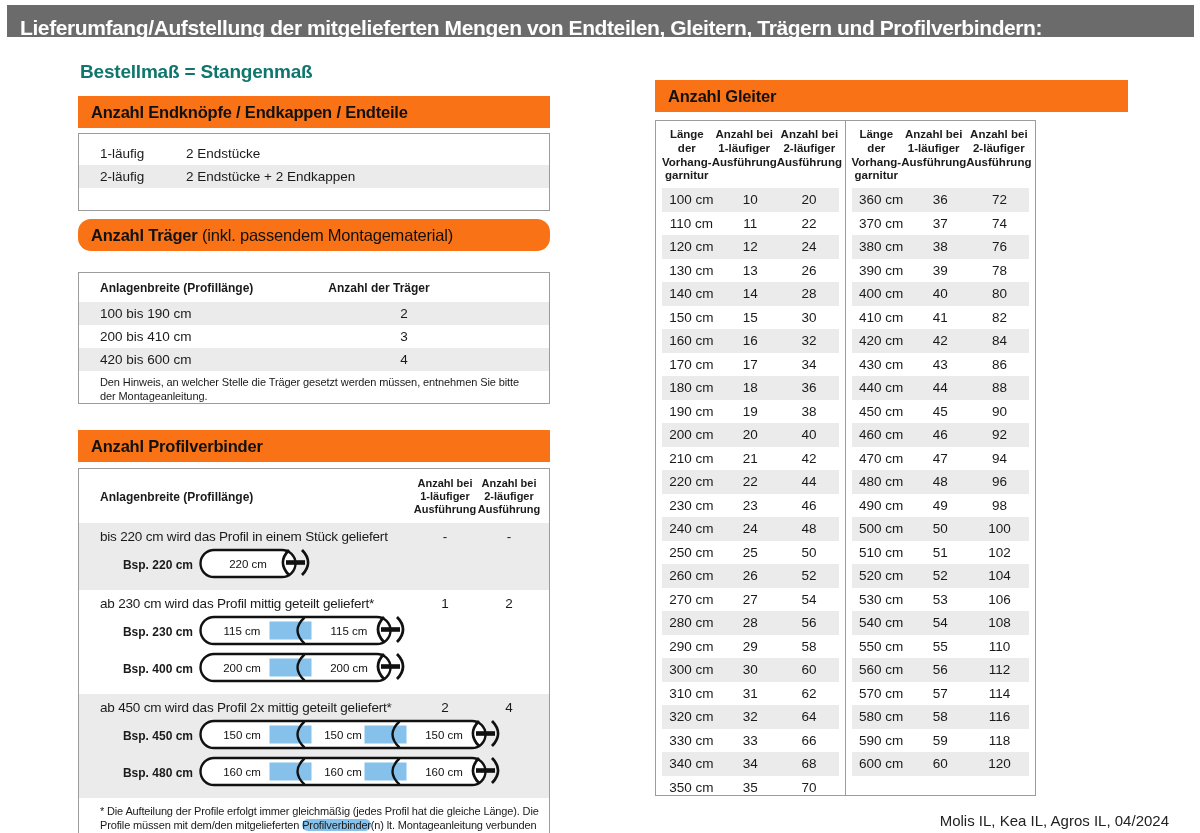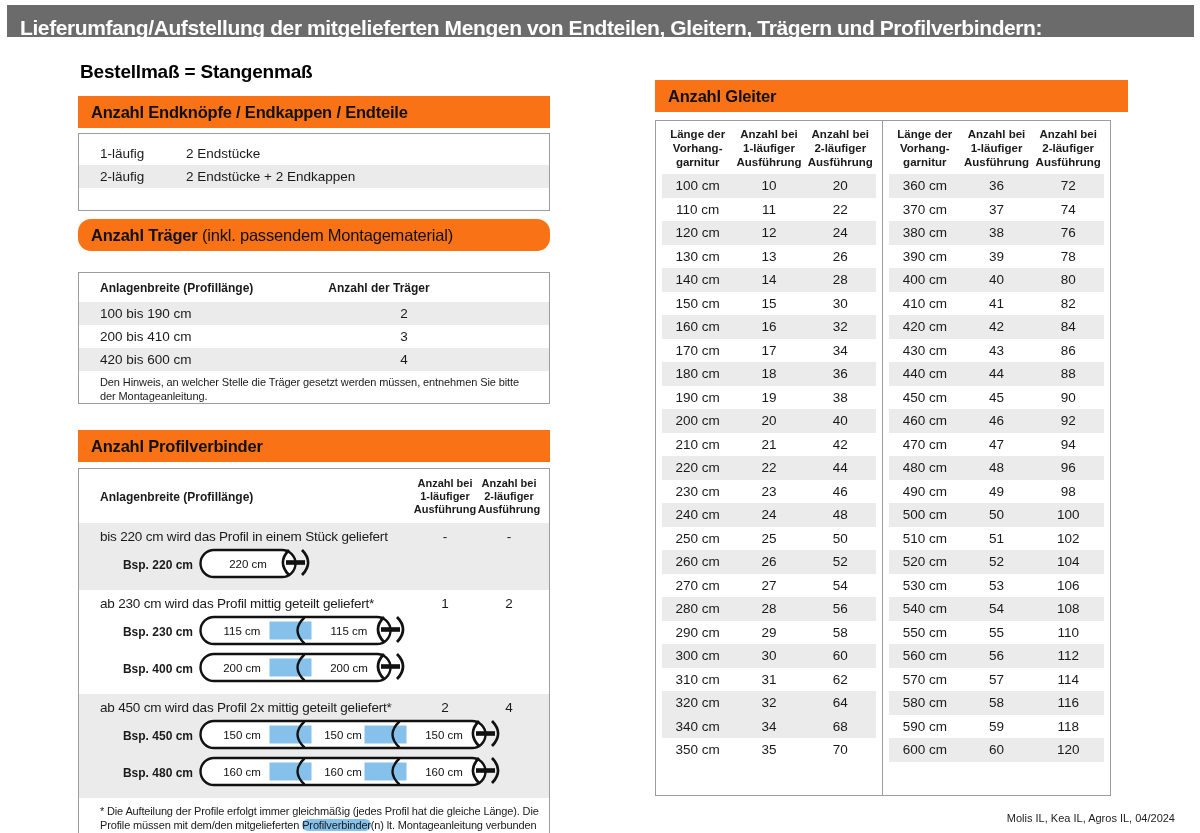--- a/index.html
+++ b/index.html
@@ -17,21 +17,21 @@
     position: absolute; left: 7px; top: 5px; width: 1187px; height: 32px;
     background: #6b6b6b; color: #fff;
     font-weight: bold; font-size: 21px; line-height: 45px;
     padding-left: 13px; letter-spacing: -0.4px;
     white-space: nowrap;
   }
 
   
   .subtitle {
     position: absolute; left: 80px; top: 61px;
-    color: #000000; font-weight: bold; font-size: 19px; letter-spacing: -0.2px;
+    color: #0f766e; font-weight: bold; font-size: 19px; letter-spacing: -0.2px;
   }
 
   
   .sec-hdr {
     position: absolute; left: 78px; width: 472px; height: 32px;
     background: #f97316; color: #111;
     font-weight: bold; font-size: 16.5px; line-height: 32px;
     padding-left: 13px; letter-spacing: -0.2px; white-space: nowrap;
   }
   .sec-hdr .normal { font-weight: normal; }
@@ -72,33 +72,33 @@
   .pv-v { width: 64px; text-align: center; }
   .pv-ex { display: flex; align-items: center; padding-left: 40px; margin: 1px 0 2px; }
   .pv-ex-label { width: 74px; text-align: right; font-weight: bold; font-size: 12px;
                  margin-right: 6px; white-space: nowrap; }
   .pv-note { padding: 6px 10px 0 21px; font-size: 11px; line-height: 1.3; letter-spacing: -0.15px; }
   .hl { background: #85c1ea; border-radius: 6px; }
 
   
   #gl-hdr { left: 655px; top: 80px; width: 473px; }
   .gl-box {
-    position: absolute; left: 655px; top: 120px; width: 456px; height: 676px;
+    position: absolute; left: 655px; top: 120px; width: 381px; height: 676px;
     background: #fff; border: 1px solid #9c9c9c; display: flex;
   }
   .gl-half { width: 50%; }
   .gl-half.first { border-right: 1px solid #9c9c9c; }
   .gl-head { display: flex; padding: 7px 6px 5px; }
   .gl-hc { flex: 1; text-align: center; font-size: 11.5px; font-weight: bold;
            line-height: 1.2; white-space: pre-line; }
   .gl-row { display: flex; height: 23.5px; line-height: 23.5px; font-size: 13.5px; margin: 0 6px; }
   .gl-cell { flex: 1; text-align: center; }
 
   
-  .doc-footer { position: absolute; right: 25px; top: 812px; font-size: 11px; color: #222; }
+  .doc-footer { position: absolute; right: 31px; top: 812px; font-size: 15px; color: #222; }
 </style>
 </head>
 <body>
 
 <div class="title-bar">Lieferumfang/Aufstellung der mitgelieferten Mengen von Endteilen, Gleitern, Trägern und Profilverbindern:</div>
 
 <div class="subtitle">Bestellmaß = Stangenmaß</div>
 
 <div class="sec-hdr" id="sec1-hdr">Anzahl Endknöpfe / Endkappen / Endteile</div>
 <div class="box" id="sec1-box">
@@ -376,20 +376,25 @@
       <div class="gl-row">
         <span class="gl-cell">310 cm</span>
         <span class="gl-cell">31</span>
         <span class="gl-cell">62</span>
       </div>
       <div class="gl-row shade">
         <span class="gl-cell">320 cm</span>
         <span class="gl-cell">32</span>
         <span class="gl-cell">64</span>
       </div>
+      <div class="gl-row">
+        <span class="gl-cell">330 cm</span>
+        <span class="gl-cell">33</span>
+        <span class="gl-cell">66</span>
+      </div>
       <div class="gl-row shade">
         <span class="gl-cell">340 cm</span>
         <span class="gl-cell">34</span>
         <span class="gl-cell">68</span>
       </div>
       <div class="gl-row">
         <span class="gl-cell">350 cm</span>
         <span class="gl-cell">35</span>
         <span class="gl-cell">70</span>
       </div>

